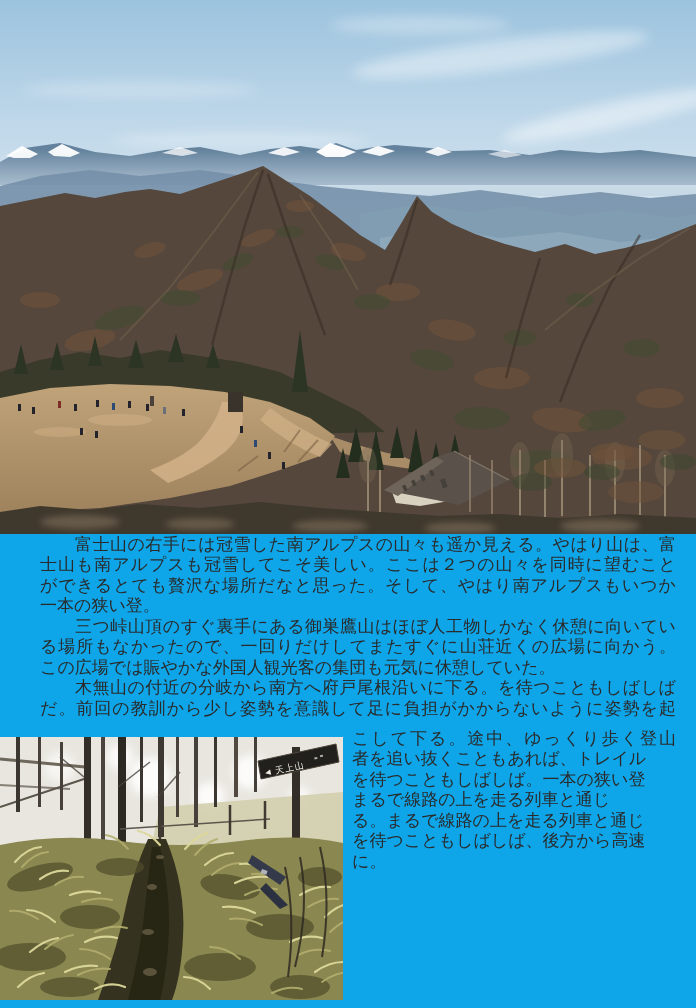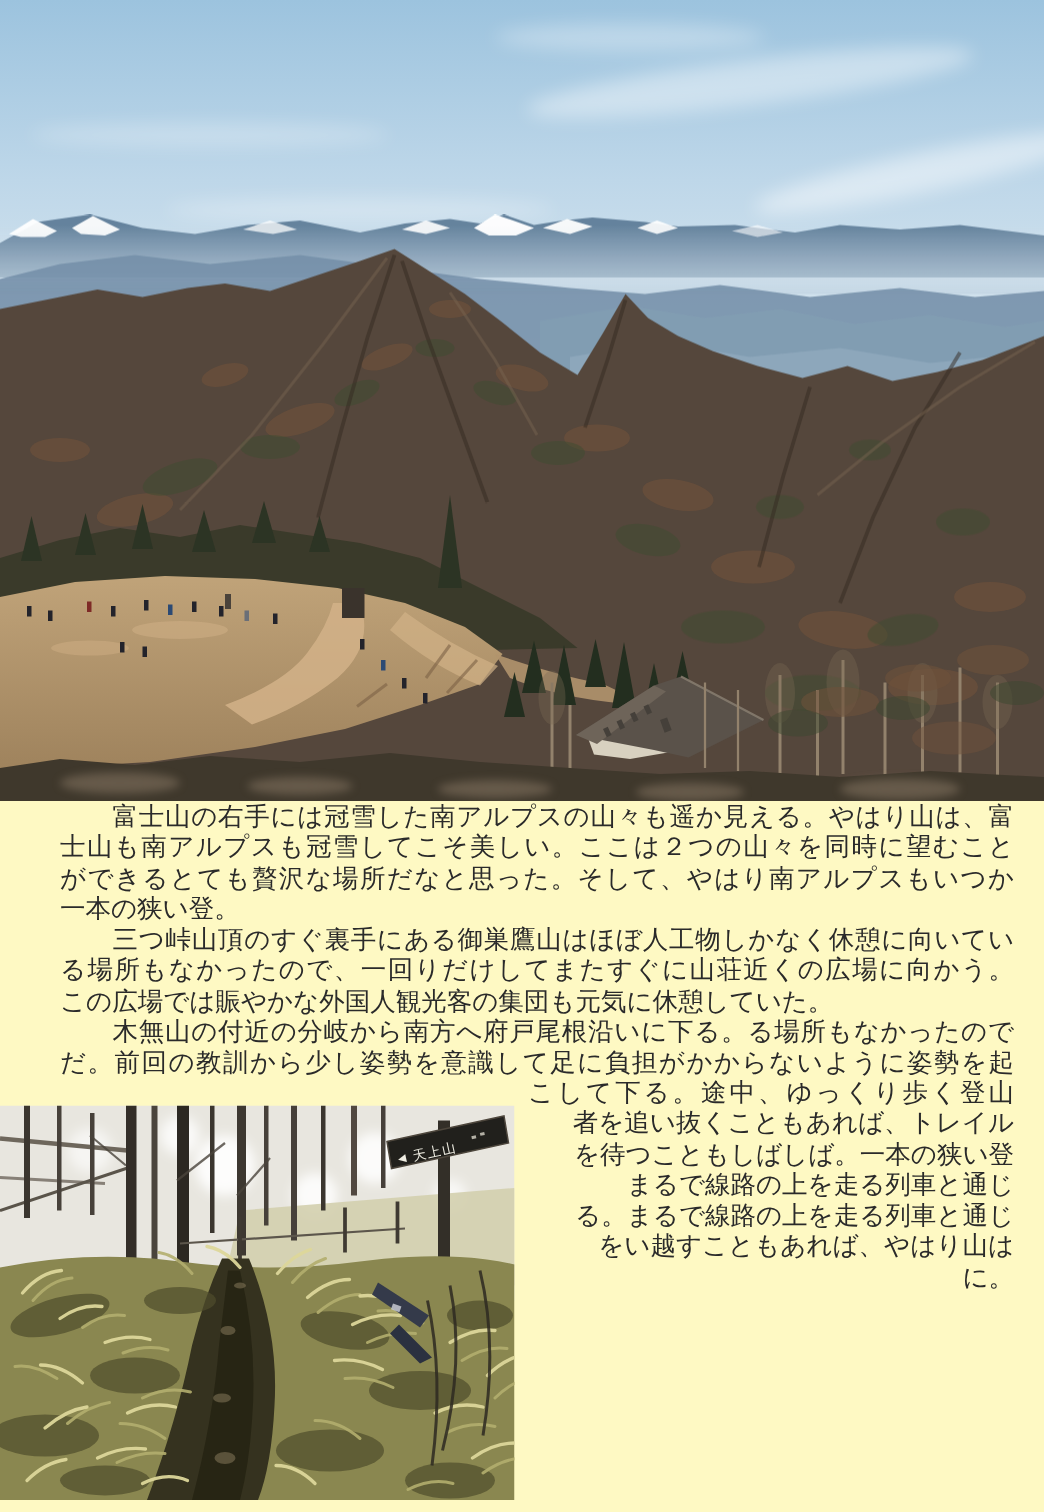--- a/index.html
+++ b/index.html
@@ -1,28 +1,28 @@
 <!DOCTYPE html>
 <html lang="ja"><head>
 <meta charset="utf-8">
 <style>
   html,body{margin:0;padding:0;background:#ffffff;}
-  .page{position:relative;width:696px;height:1008px;background:#fef9c3;overflow:hidden;
+  .page{position:relative;width:696px;height:1008px;background:#0ea5e9;overflow:hidden;
         font-family:"Liberation Serif","DejaVu Serif",serif;}
   .photo{position:absolute;line-height:0;}
   .photo svg{display:block;}
   #photo-top{left:0;top:0;}
   #photo-bottom{left:0;top:737px;}
   .text-col{position:absolute;left:40px;top:535px;width:636px;font-size:17px;
             line-height:20.45px;color:#2a2a2a;}
   .ln{height:20.45px;}
   .ln.j{text-align:justify;text-align-last:justify;text-justify:inter-character;}
   .ln.ind{text-indent:35px;}
-  .ln.w{margin-left:312px;width:324px;text-align:right;}
-  .ln.jw{text-align:justify;text-align-last:justify;text-justify:inter-character;}
+  .ln.w{margin-left:312px;width:324px;}
+  .ln.jw{text-align:justify;text-align-last:justify;text-justify:inter-character;margin-top:10px;}
 </style>
 </head>
 <body>
 
 <div class="page">
 
   <div class="photo" id="photo-top">
   <svg width="696" height="534" viewBox="0 0 696 534">
     <defs>
       <linearGradient id="skyG" x1="0" y1="0" x2="0" y2="1">
@@ -234,28 +234,28 @@
   </div>
 
   <div class="text-col">
     <div class="ln j ind">富士山の右手には冠雪した南アルプスの山々も遥か見える。やはり山は、富</div>
     <div class="ln j">士山も南アルプスも冠雪してこそ美しい。ここは２つの山々を同時に望むこと</div>
     <div class="ln j">ができるとても贅沢な場所だなと思った。そして、やはり南アルプスもいつか</div>
     <div class="ln">一本の狭い登。</div>
     <div class="ln j ind">三つ峠山頂のすぐ裏手にある御巣鷹山はほぼ人工物しかなく休憩に向いてい</div>
     <div class="ln j">る場所もなかったので、一回りだけしてまたすぐに山荘近くの広場に向かう。</div>
     <div class="ln">この広場では賑やかな外国人観光客の集団も元気に休憩していた。</div>
-    <div class="ln j ind">木無山の付近の分岐から南方へ府戸尾根沿いに下る。る場所もなかったので</div>
+    <div class="ln j ind">木無山の付近の分岐から南方へ府戸尾根沿いに下る。を待つこともしばしば</div>
     <div class="ln j">だ。前回の教訓から少し姿勢を意識して足に負担がかからないように姿勢を起</div>
     <div class="ln w jw">こして下る。途中、ゆっくり歩く登山</div>
     <div class="ln w">者を追い抜くこともあれば、トレイル</div>
     <div class="ln w">を待つこともしばしば。一本の狭い登</div>
     <div class="ln w">まるで線路の上を走る列車と通じ</div>
     <div class="ln w">る。まるで線路の上を走る列車と通じ</div>
-    <div class="ln w">をい越すこともあれば、やはり山は</div>
+    <div class="ln w">を待つこともしばしば、後方から高速</div>
     <div class="ln w">に。</div>
   </div>
 
   <div class="photo" id="photo-bottom">
   <svg width="343" height="263" viewBox="0 0 343 263">
     <defs>
       <filter id="bf4" x="-60%" y="-60%" width="220%" height="220%">
             <feGaussianBlur stdDeviation="4"></feGaussianBlur>
           </filter>
     </defs>

